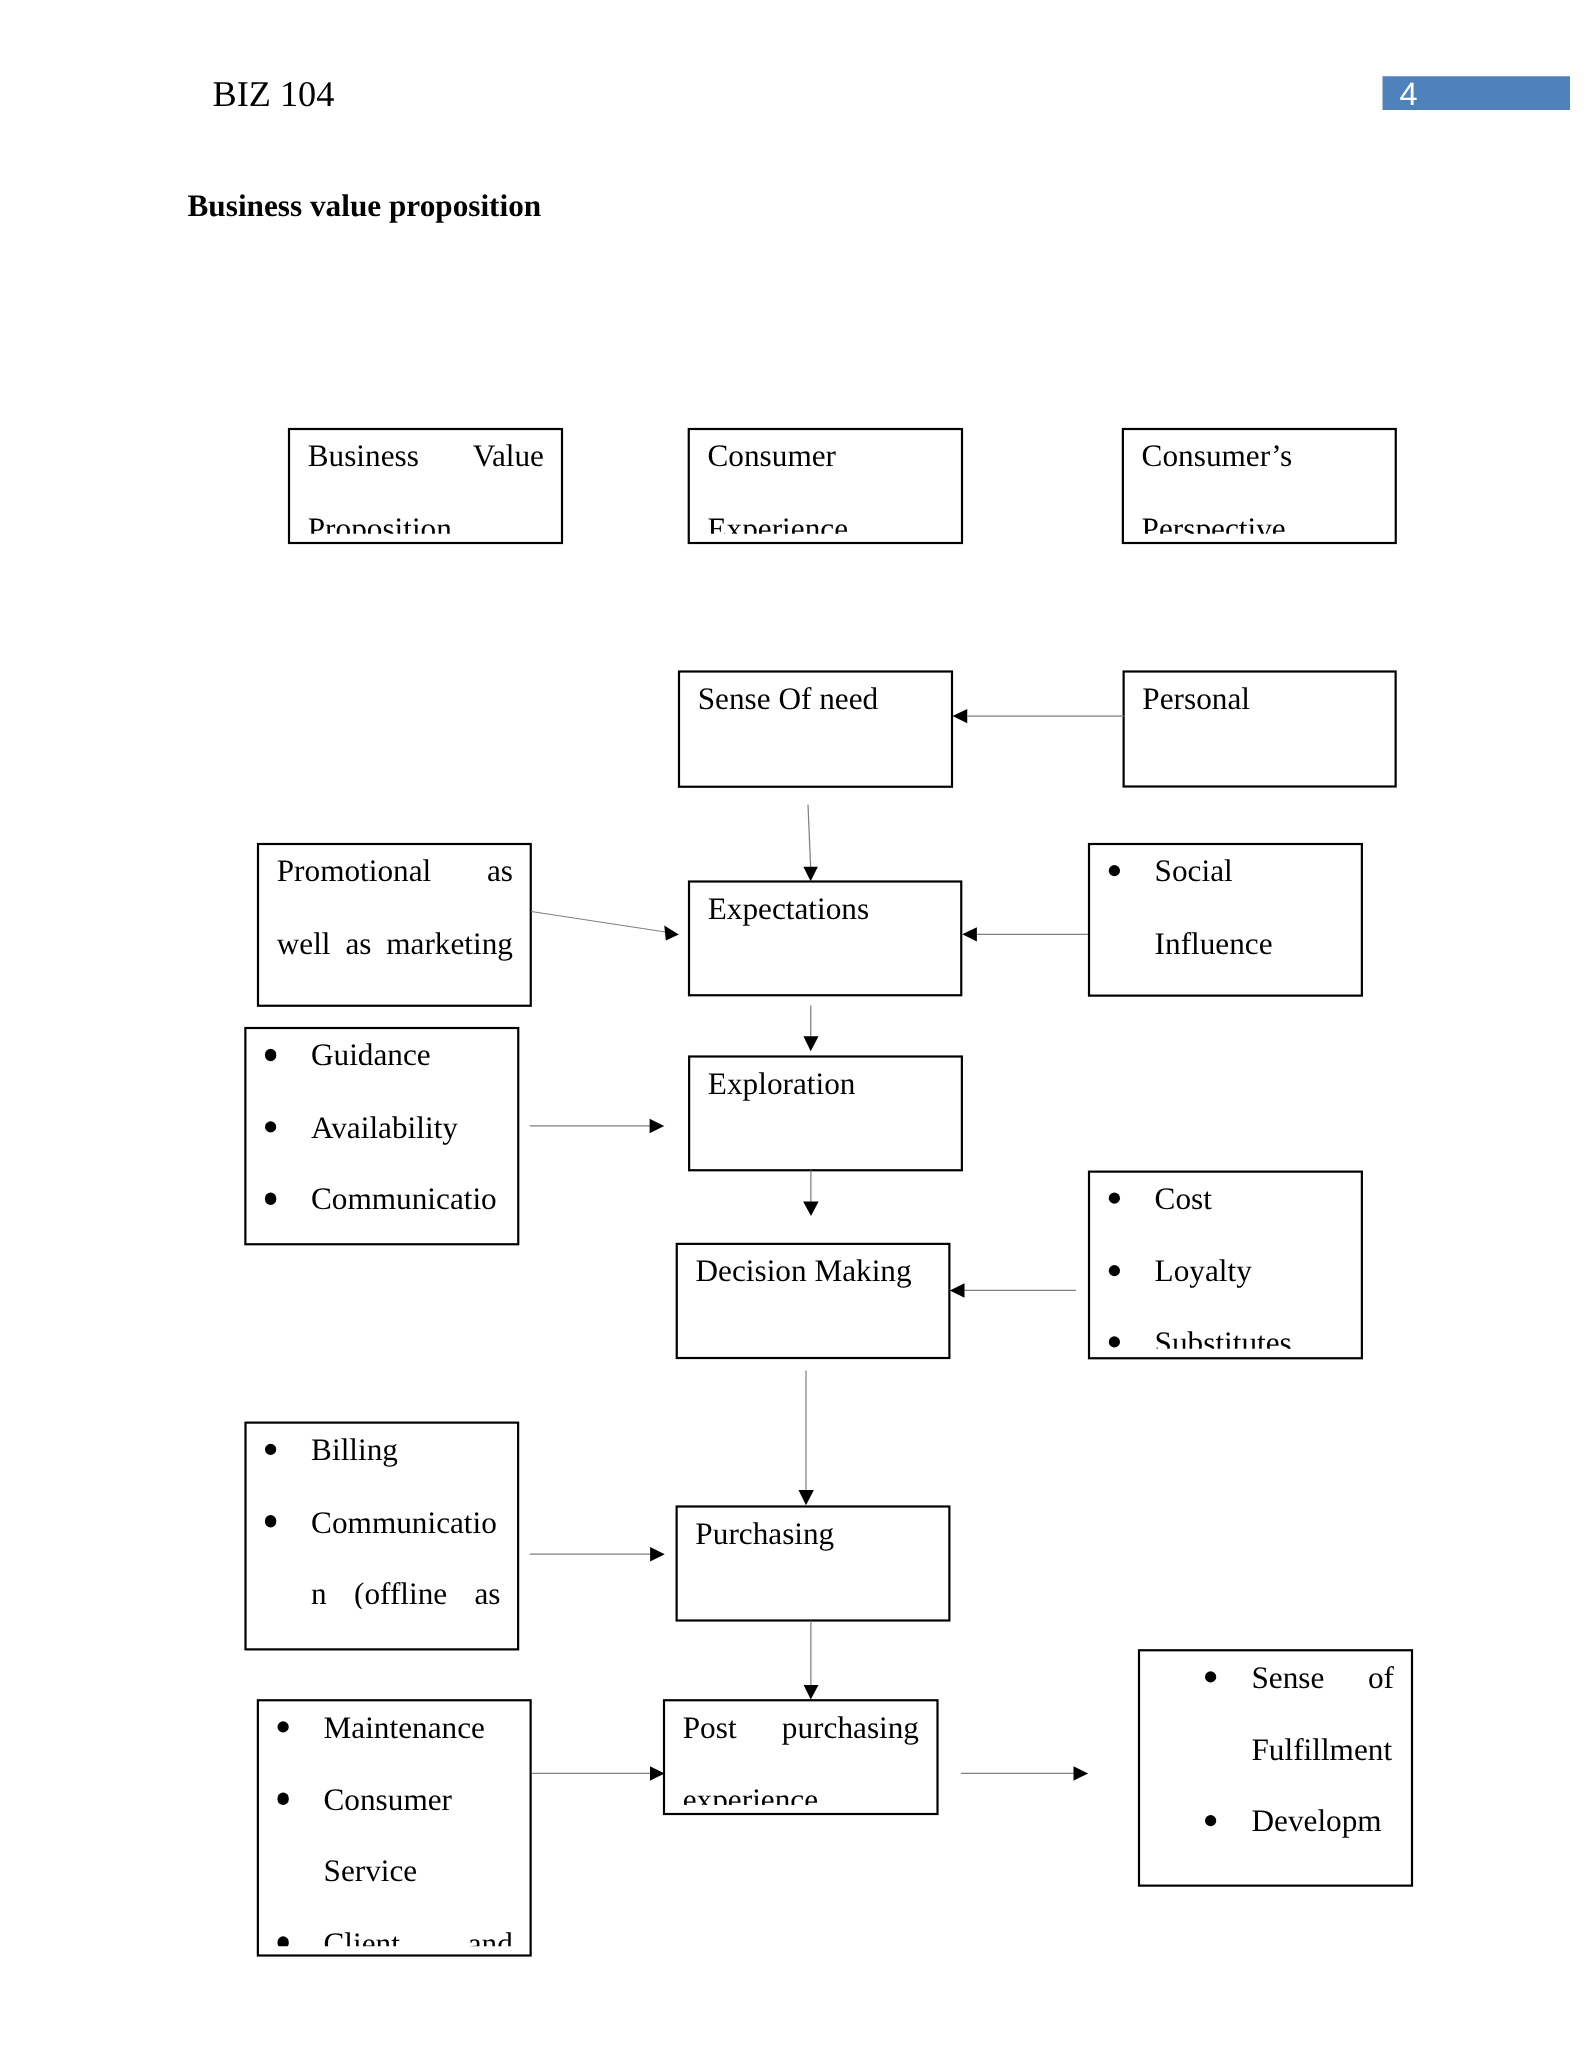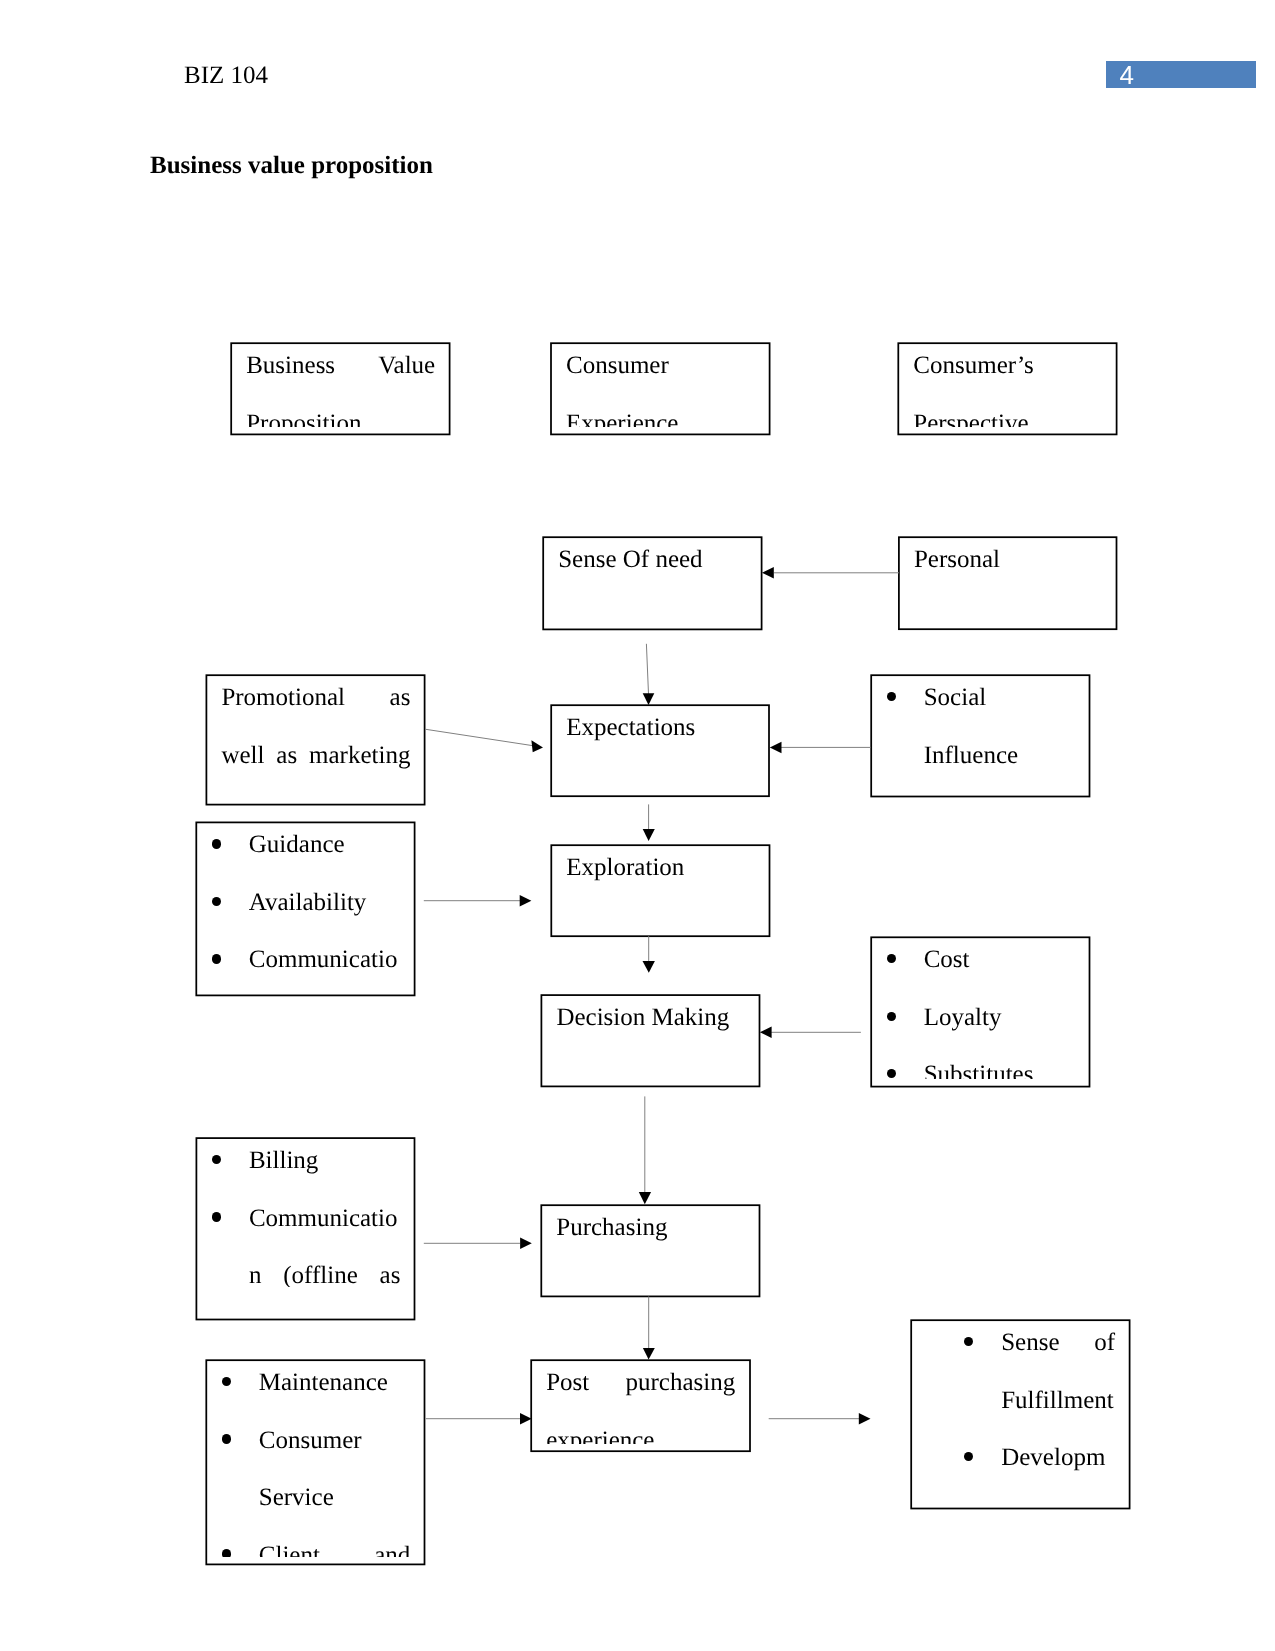--- a/index.html
+++ b/index.html
@@ -2,21 +2,21 @@
 <html><head>
 <meta charset="utf-8">
 <title>Business value proposition</title>
 <style>
   html,body{margin:0;padding:0;background:#ffffff;}
   body{width:1275px;height:1651px;position:relative;overflow:hidden;
        font-family:"Liberation Serif", serif; color:#000000;
        -webkit-font-smoothing:antialiased;text-rendering:geometricPrecision;}
   .page{position:absolute;left:0;top:0;width:1275px;height:1651px;background:#fff;}
 
-  #header-course{position:absolute;left:184px;top:61.5px;font-size:25px;line-height:28px;white-space:nowrap;}
+  #header-course{position:absolute;left:170px;top:61.5px;font-size:29px;line-height:28px;white-space:nowrap;}
   #page-number-badge{position:absolute;left:1106px;top:61px;width:150px;height:27px;background:#4f81bd;}
   #page-number{position:absolute;left:1119.5px;top:62px;height:27px;font-size:26px;line-height:27px;
       color:#ffffff;font-family:"Liberation Sans", sans-serif;}
   #doc-title{position:absolute;left:150px;top:151.5px;font-size:25px;line-height:28px;font-weight:bold;white-space:nowrap;}
 
   .nodebox{position:absolute;box-sizing:border-box;overflow:hidden;background:transparent;}
   .clip{position:absolute;left:0;top:0;right:0;overflow:hidden;}
   .nodebox .txt{position:absolute;left:15px;top:-6px;width:189px;
       font-size:25px;line-height:57.5px;text-align:justify;
       overflow-wrap:break-word;word-wrap:break-word;}

